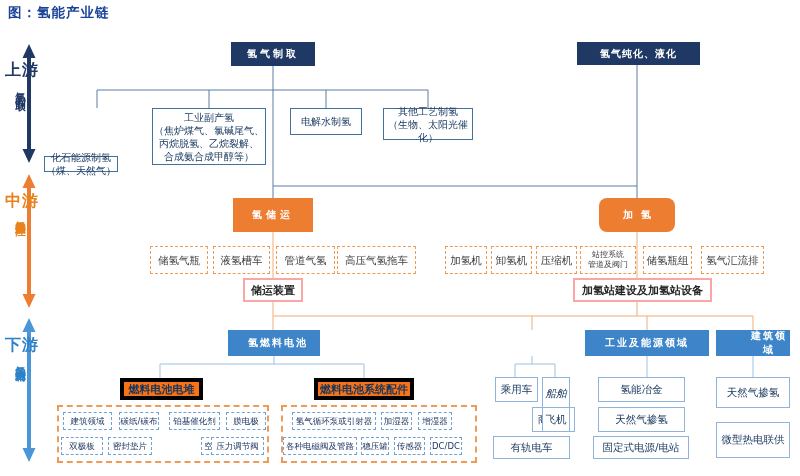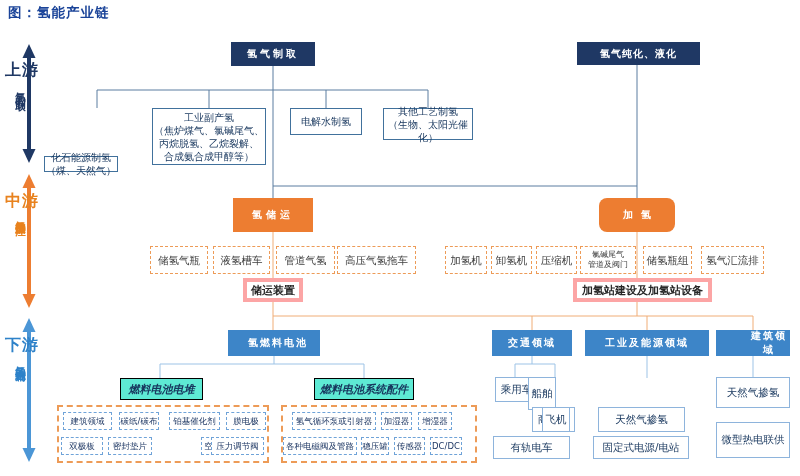--- a/index.html
+++ b/index.html
@@ -11,23 +11,23 @@
   
   .hdr{color:#fff;font-weight:bold;font-size:10px;}
   .hdr-navy{background:#1f3864;letter-spacing:3px;}
   .hdr-orange{background:#ed7d31;letter-spacing:4px;}
   .hdr-blue{background:#3d85c8;letter-spacing:2px;}
   
   .wbox{background:#fff;border:1px solid #41719c;color:#17365d;font-size:10px;line-height:13px;}
   
   .dorange{background:#fff;border:1px dashed #ed9b57;color:#3f3f3f;font-size:10.5px;line-height:12px;}
   
-  .sorange{background:#fff;border:4px solid #fca5a5;color:#262626;font-size:11px;font-weight:bold;}
+  .sorange{background:#fff;border:2px solid #fca5a5;color:#262626;font-size:11px;font-weight:bold;}
   
-  .lblue{background:#5eead4;border:1px solid #000000;color:#17365d;font-size:11px;font-weight:bold;font-style:italic;}
+  .lblue{background:#f97316;border:4px solid #000000;color:#17365d;font-size:11px;font-weight:bold;}
   
   .wblue{background:#fff;border:1px solid #8eb4dc;color:#17365d;font-size:10.5px;}
   
   .dblue{background:#fff;border:1px dashed #6fa3d8;color:#1f3864;font-size:8.5px;line-height:10px;}
   
   .dcontainer{border:2px dashed #ed9b57;background:transparent;}
   
   .stage{font-size:16px;font-weight:bold;letter-spacing:1px;}
   .vlabel{writing-mode:vertical-lr;text-orientation:upright;font-size:10.5px;font-weight:bold;
           letter-spacing:3px;line-height:14px;}
@@ -94,29 +94,28 @@
   <div class="abs box dorange" style="left:150px;top:246px;width:58px;height:28px;">储氢气瓶</div>
   <div class="abs box dorange" style="left:213px;top:246px;width:57px;height:28px;">液氢槽车</div>
   <div class="abs box dorange" style="left:276px;top:246px;width:59px;height:28px;">管道气氢</div>
   <div class="abs box dorange" style="left:337px;top:246px;width:79px;height:28px;">高压气氢拖车</div>
 
   <div class="abs box sorange" style="left:243px;top:278px;width:60px;height:24px;">储运装置</div>
 
   <div class="abs box dorange" style="left:445px;top:246px;width:42px;height:28px;">加氢机</div>
   <div class="abs box dorange" style="left:491px;top:246px;width:41px;height:28px;">卸氢机</div>
   <div class="abs box dorange" style="left:536px;top:246px;width:41px;height:28px;">压缩机</div>
-  <div class="abs box dorange" style="left:580px;top:246px;width:56px;height:28px;font-size:8px;line-height:10px;">氯碱尾气
+  <div class="abs box dorange" style="left:580px;top:246px;width:56px;height:28px;font-size:8px;line-height:10px;">站控系统
 管道及阀门</div>
   <div class="abs box dorange" style="left:643px;top:246px;width:49px;height:28px;">储氢瓶组</div>
   <div class="abs box dorange" style="left:701px;top:246px;width:63px;height:28px;">氢气汇流排</div>
 
   <div class="abs box sorange" style="left:573px;top:278px;width:139px;height:24px;">加氢站建设及加氢站设备</div>
 
   <div class="abs box hdr hdr-blue" style="left:228px;top:330px;width:92px;height:26px;padding-left:8px;">氢燃料电池</div>
-  <div class="abs box hdr hdr-blue" style="left:492px;top:330px;width:80px;height:26px;">交通领域</div>
   <div class="abs box hdr hdr-blue" style="left:585px;top:330px;width:124px;height:26px;">工业及能源领域</div>
   <div class="abs box hdr hdr-blue" style="left:716px;top:330px;width:74px;height:26px;padding-left:32px;">建筑领域</div>
 
   <div class="abs box lblue" style="left:120px;top:378px;width:83px;height:22px;">燃料电池电堆</div>
   <div class="abs box lblue" style="left:314px;top:378px;width:100px;height:22px;">燃料电池系统配件</div>
 
   <div class="abs dcontainer" style="left:57px;top:405px;width:212px;height:58px;"></div>
   <div class="abs box dblue" style="left:63px;top:412px;width:49px;height:18px;">建筑领域</div>
   <div class="abs box dblue" style="left:119px;top:412px;width:40px;height:18px;">碳纸/碳布</div>
   <div class="abs box dblue" style="left:169px;top:412px;width:51px;height:18px;">铂基催化剂</div>
@@ -129,24 +128,25 @@
   <div class="abs dcontainer" style="left:281px;top:405px;width:196px;height:58px;"></div>
   <div class="abs box dblue" style="left:292px;top:412px;width:84px;height:18px;">氢气循环泵或引射器</div>
   <div class="abs box dblue" style="left:381px;top:412px;width:31px;height:18px;">加湿器</div>
   <div class="abs box dblue" style="left:418px;top:412px;width:34px;height:18px;">增湿器</div>
   <div class="abs box dblue" style="left:283px;top:437px;width:74px;height:18px;">各种电磁阀及管路</div>
   <div class="abs box dblue" style="left:361px;top:437px;width:28px;height:18px;">稳压罐</div>
   <div class="abs box dblue" style="left:394px;top:437px;width:31px;height:18px;">传感器</div>
   <div class="abs box dblue" style="left:430px;top:437px;width:32px;height:18px;">DC/DC</div>
 
   <div class="abs box wblue" style="left:495px;top:377px;width:43px;height:25px;">乘用车</div>
-  <div class="abs box wblue" style="left:528px;top:377px;width:28px;height:33px;">船舶</div>
+  <div class="abs box wblue" style="left:542px;top:377px;width:28px;height:33px;font-style:italic;">船舶</div>
   <div class="abs box wblue" style="left:495px;top:407px;width:43px;height:25px;margin-left:37px;">商用车</div>
   <div class="abs box wblue" style="left:542px;top:407px;width:28px;height:25px;">飞机</div>
   <div class="abs box wblue" style="left:493px;top:436px;width:77px;height:23px;">有轨电车</div>
 
+  <div class="abs box wblue" style="left:598px;top:377px;width:87px;height:25px;">氢能冶金</div>
   <div class="abs box wblue" style="left:598px;top:407px;width:87px;height:25px;">天然气掺氢</div>
   <div class="abs box wblue" style="left:593px;top:436px;width:96px;height:23px;">固定式电源/电站</div>
 
   <div class="abs box wblue" style="left:716px;top:377px;width:74px;height:31px;">天然气掺氢</div>
   <div class="abs box wblue" style="left:716px;top:422px;width:74px;height:36px;">微型热电联供</div>
 
 </div>
 
 </body></html>

